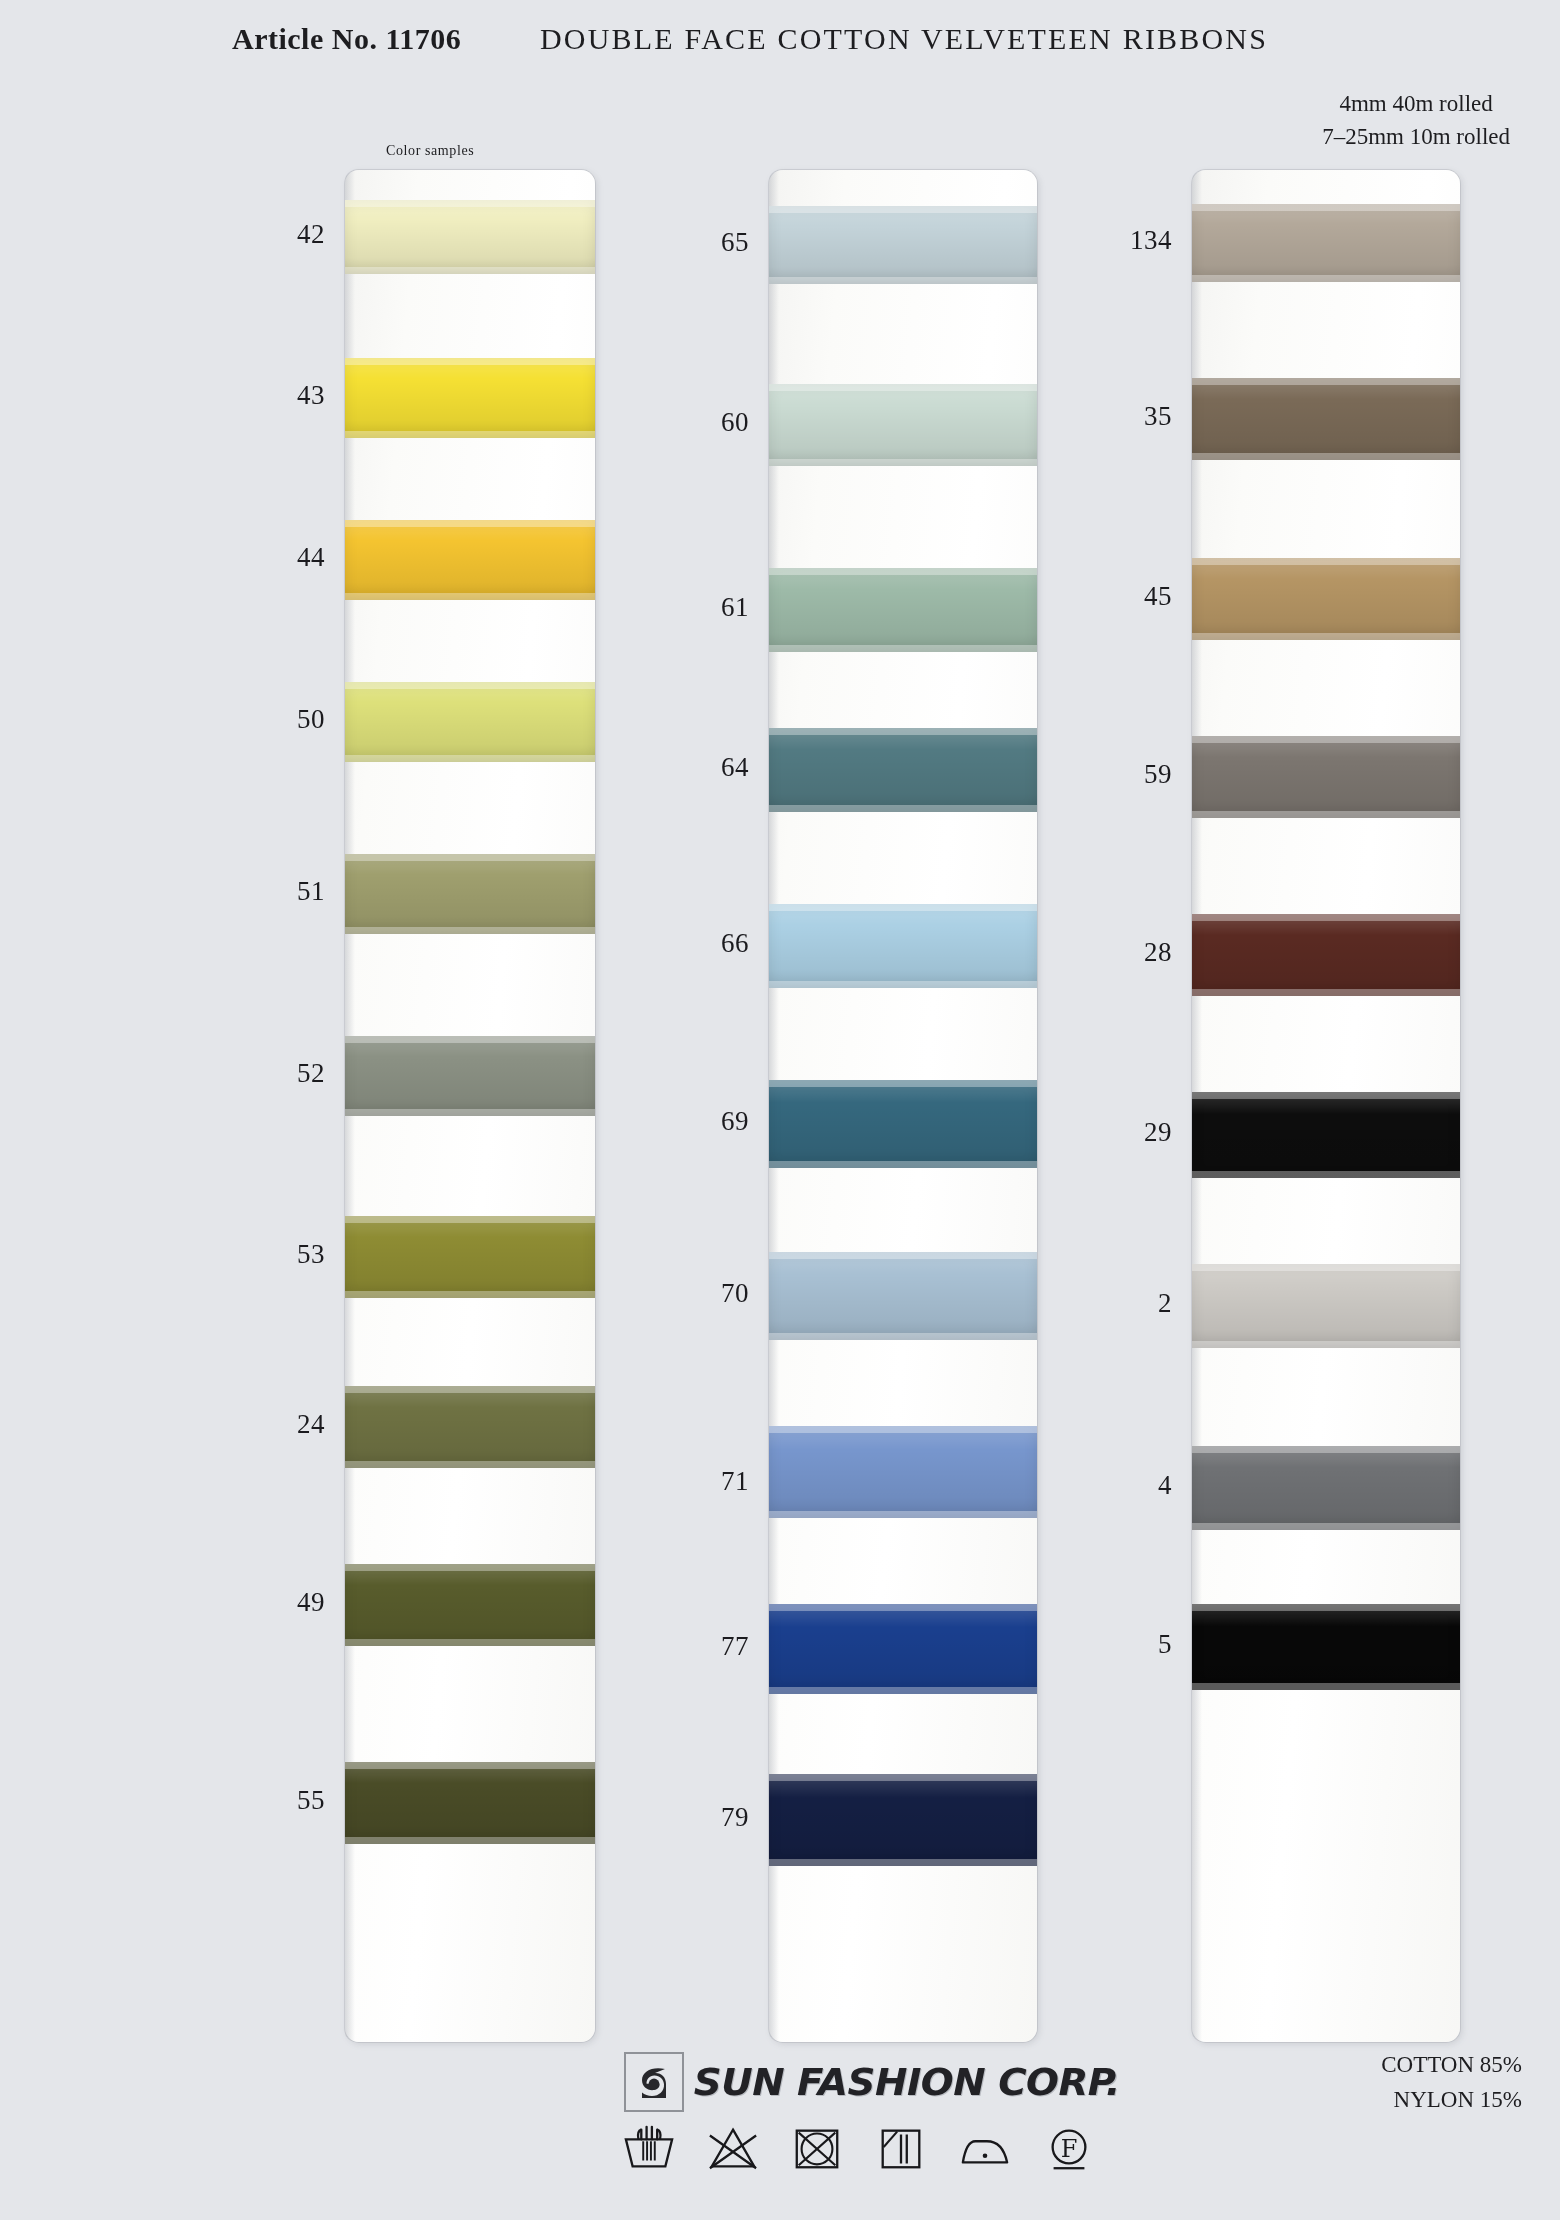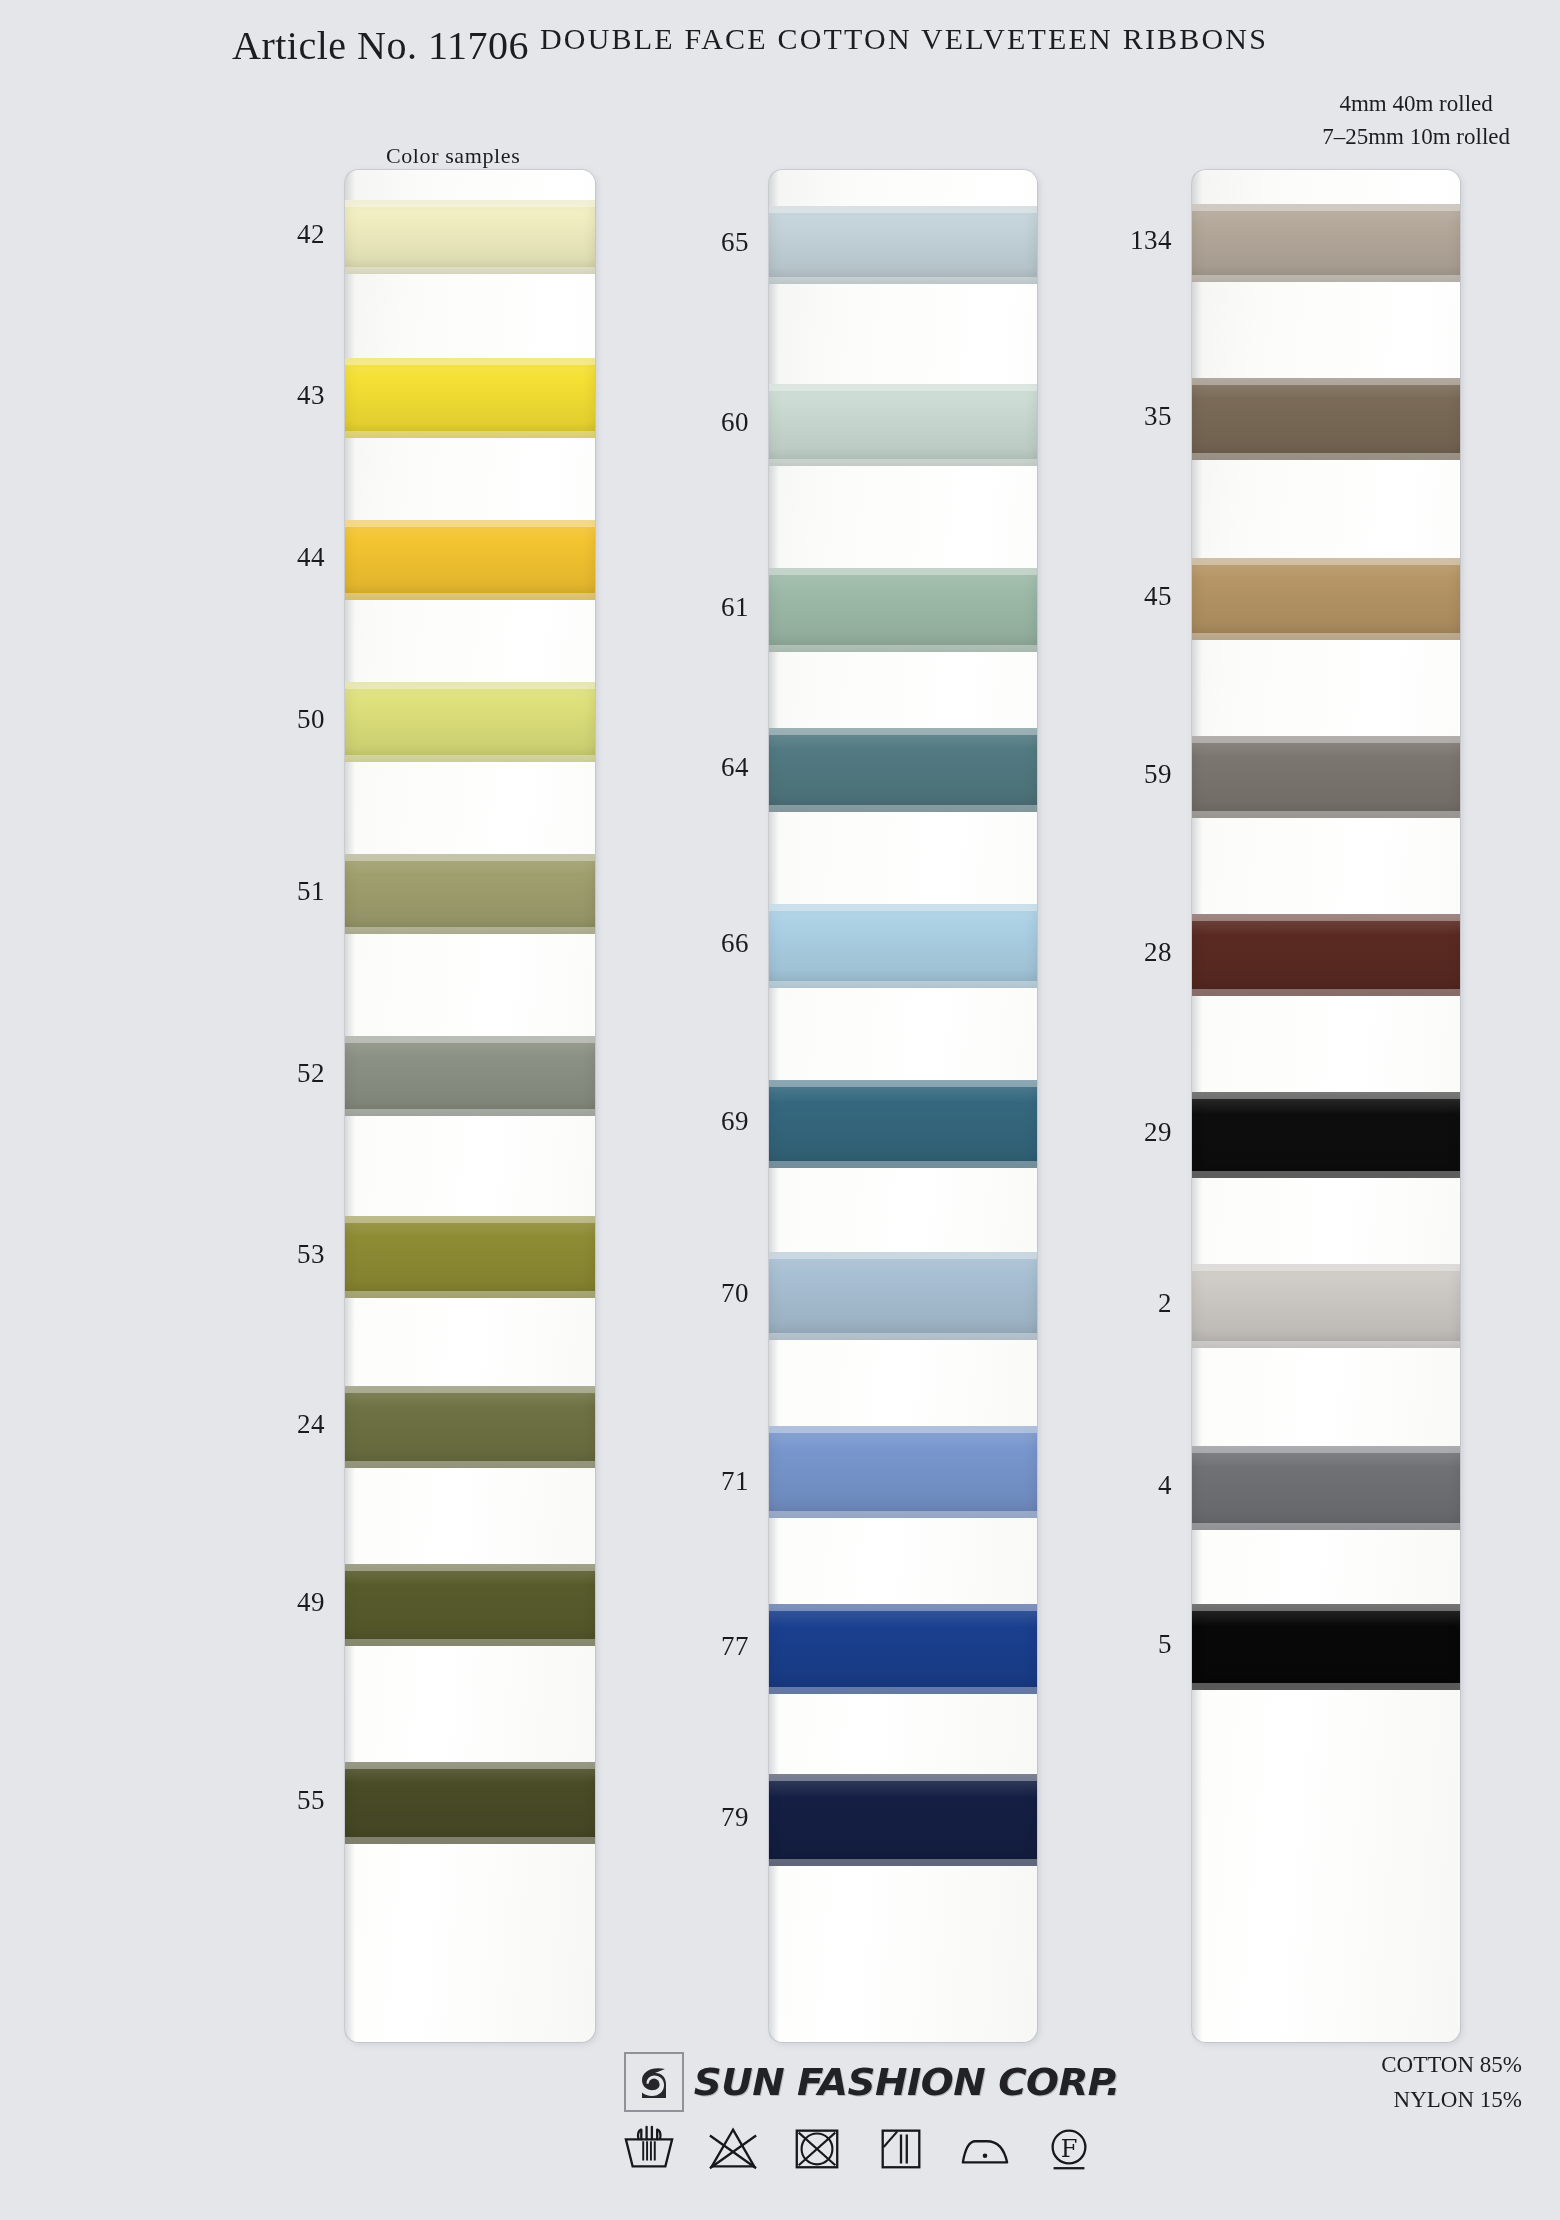--- a/index.html
+++ b/index.html
@@ -11,38 +11,38 @@
     position:relative;
     overflow:hidden;
   }
 
   
   #header{
     position:absolute; left:0; top:0; width:1560px; height:80px;
   }
   #article-no{
     position:absolute; left:232px; top:22px;
-    font-size:40px; letter-spacing:.5px; white-space:nowrap;
+    font-size:30px; letter-spacing:.5px; white-space:nowrap;font-weight:bold;
   }
   #product-title{
     position:absolute; left:540px; top:22px;
     font-size:30px; letter-spacing:2.2px; white-space:nowrap;
   }
 
   
   #roll-info{
     position:absolute; right:50px; top:88px;
     text-align:right; font-size:23px; line-height:1.42;
   }
   #roll-info div{white-space:nowrap;text-align:center;}
 
   
   #color-samples-caption{
     position:absolute; left:386px; top:143px;
-    font-size:22px; letter-spacing:.6px;
+    font-size:14px; letter-spacing:.6px;
   }
 
   
   #board{
     position:absolute; left:0; top:0; width:1560px; height:1672px;
   }
   .column{
     position:absolute; top:170px; width:250px; height:1872px;
   }
   .card{

